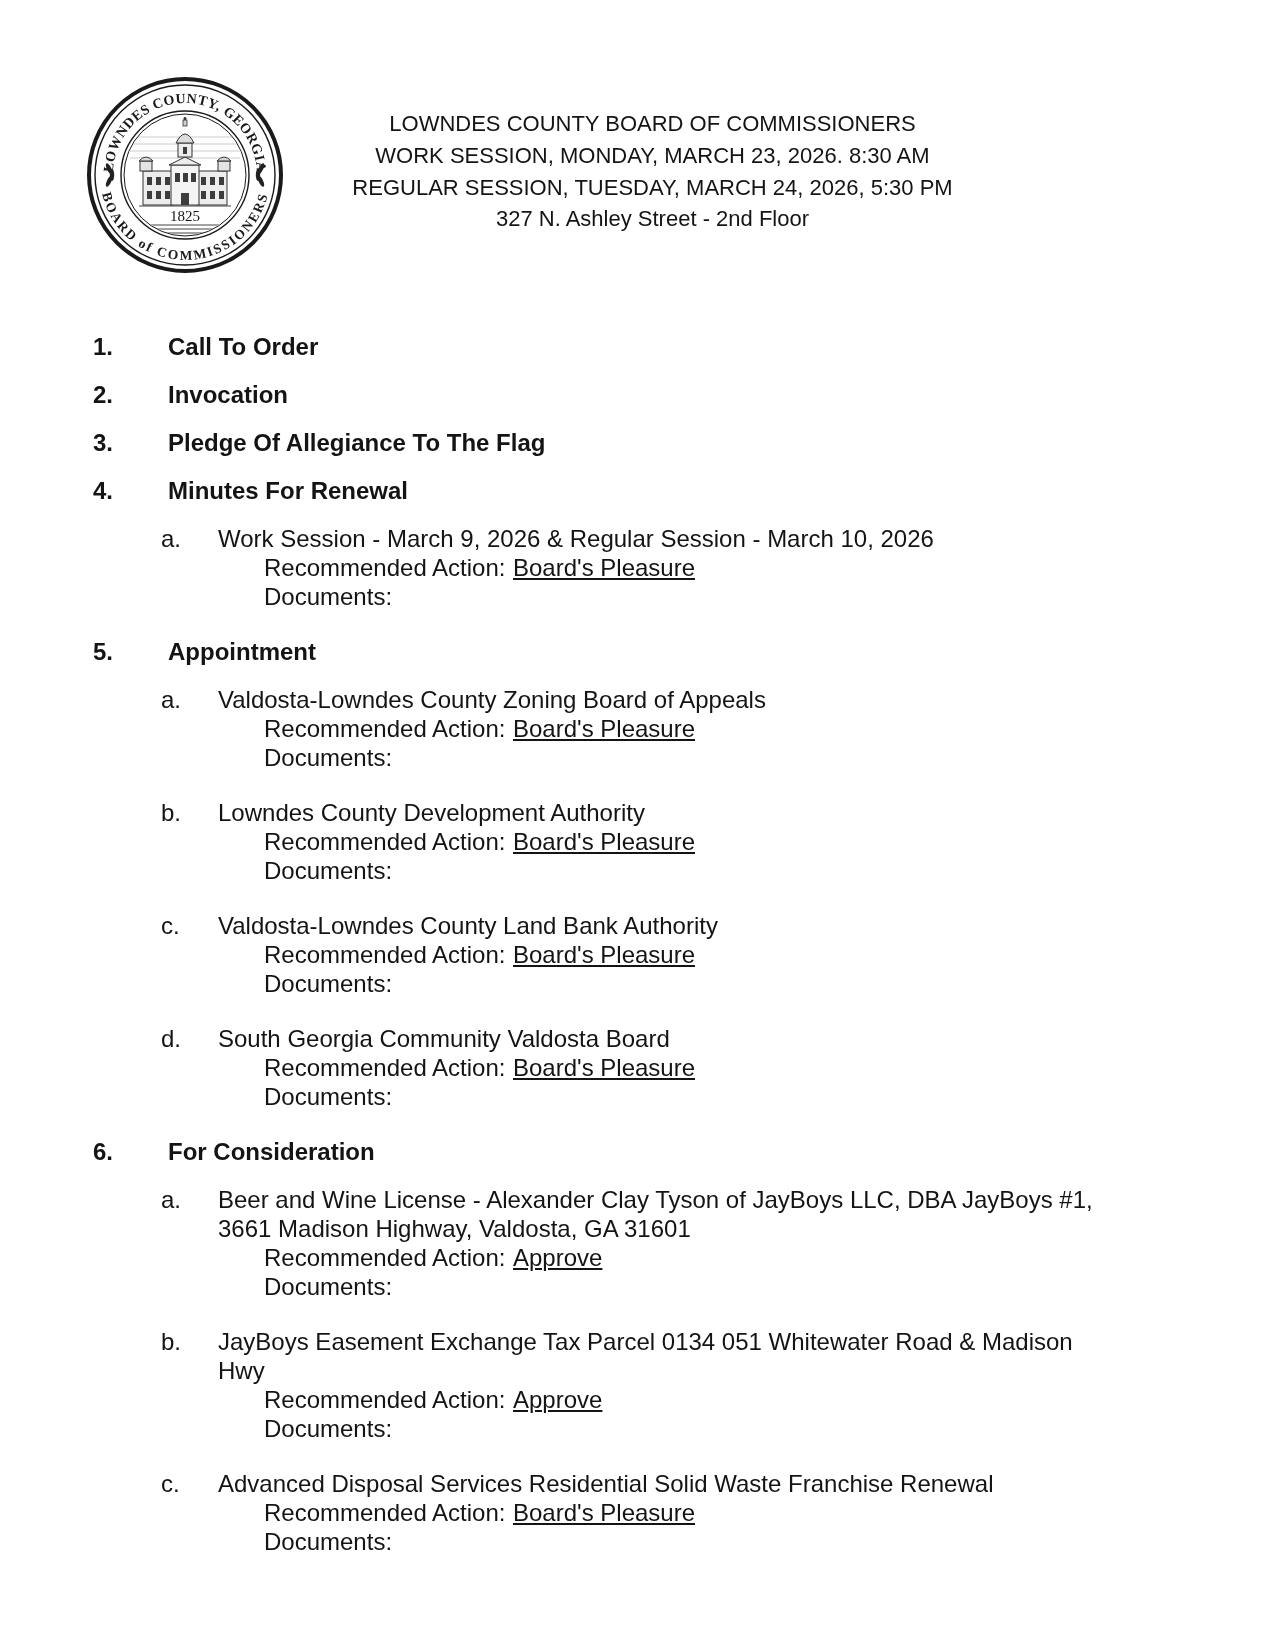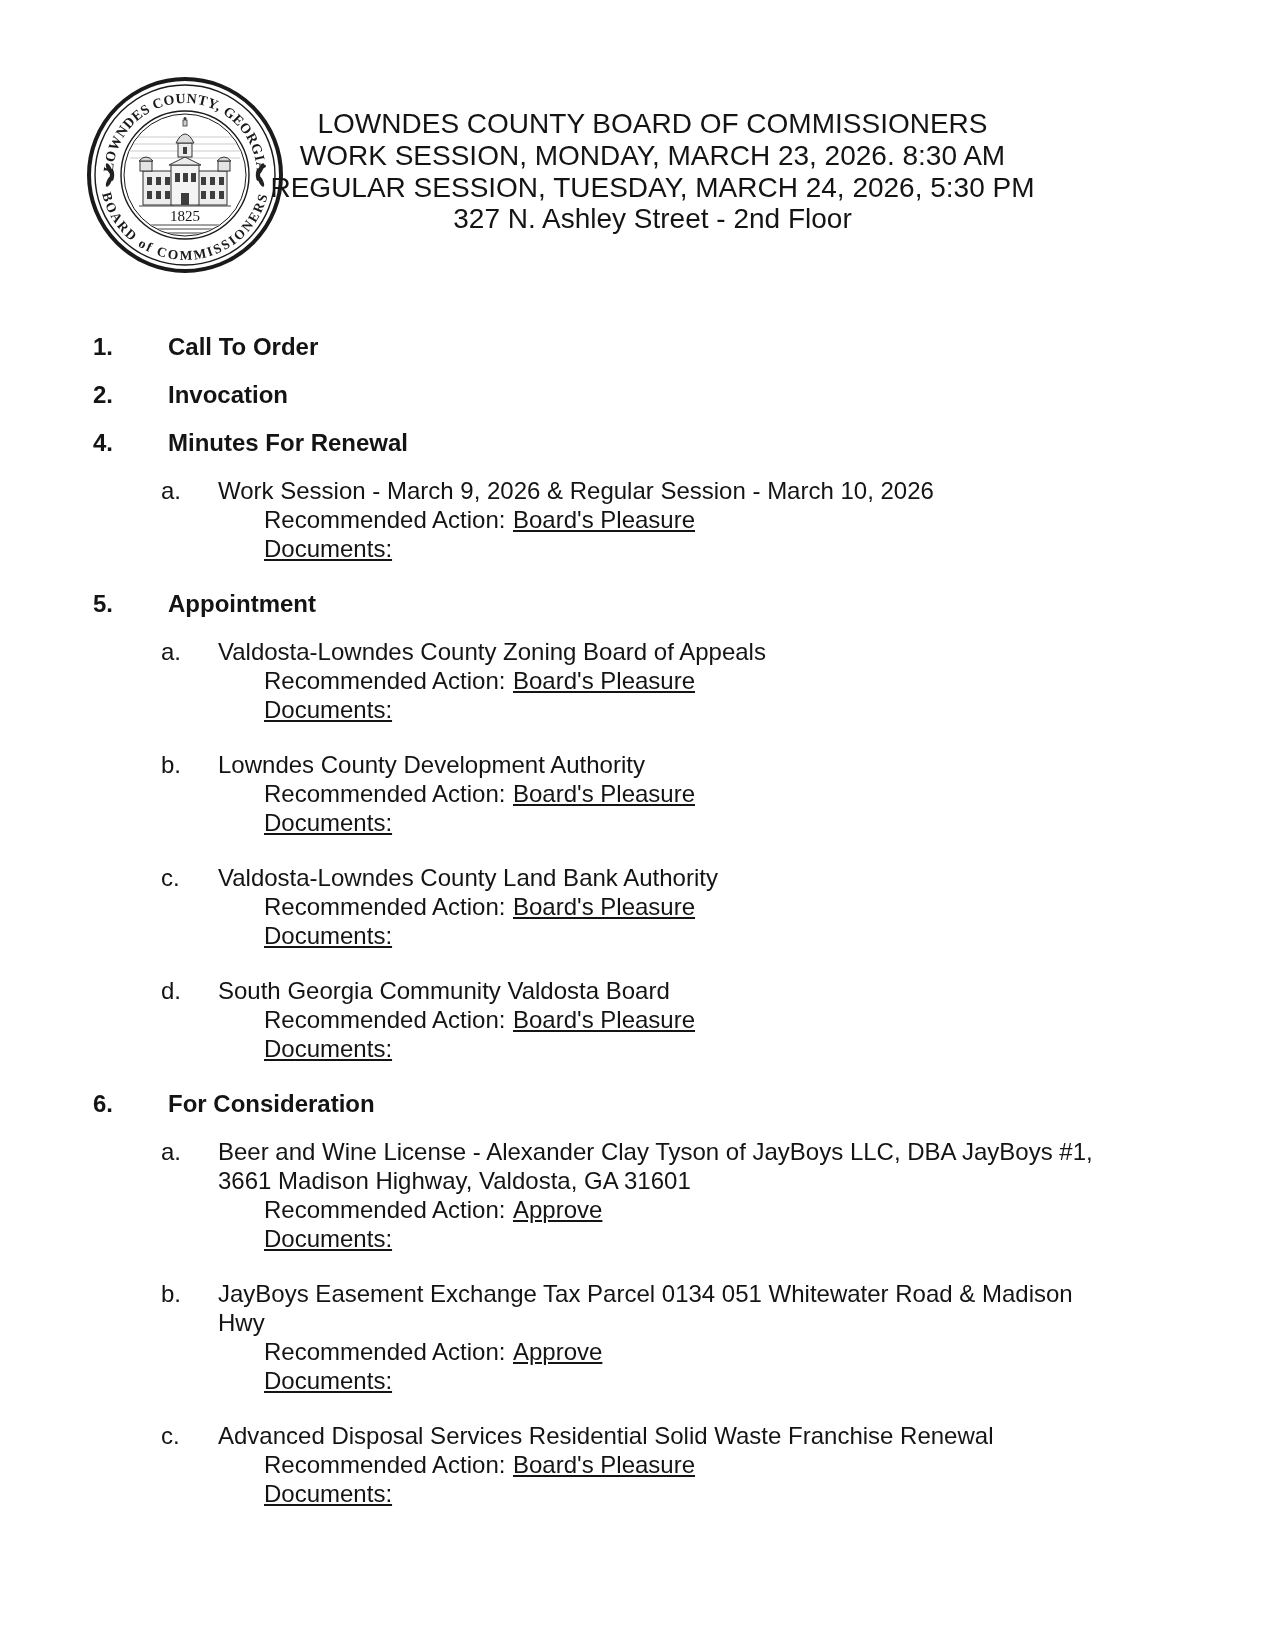--- a/index.html
+++ b/index.html
@@ -4,34 +4,34 @@
 <style>
   html,body { margin:0; padding:0; background:#ffffff; }
   .page {
     position:relative; width:1275px; height:1650px; background:#fff;
     font-family:"Liberation Sans", sans-serif; color:#141414; overflow:hidden;
   }
   
   .seal { position:absolute; left:85px; top:75px; width:200px; height:200px; }
   .header-text {
     position:absolute; left:30px; top:108px; width:1245px;
-    text-align:center; font-size:28px; line-height:31.75px; white-space:nowrap;
+    text-align:center; font-size:22px; line-height:31.75px; white-space:nowrap;
   }
   
   .agenda {
     position:absolute; left:0; top:332px; width:1131px;
     font-size:24px; line-height:29px;margin-left:15px;
   }
   .agenda-heading { margin:0 0 19px 78px; font-weight:bold; }
   .agenda-heading .num { display:inline-block; width:75px; }
   .sub-item { position:relative; margin:0 0 26px 203px; max-width:880px; }
   .sub-item .letter { position:absolute; left:-57px; top:0; }
   .ra-line  { margin-left:46px;text-decoration:underline; }
   .ra-label { display:inline-block; width:249px; }
-  .doc-line { margin-left:46px;text-decoration:underline; }
+  .doc-line { margin-left:46px; }
 </style>
 </head>
 <body>
 
 <div class="page">
 
   <header>
     <div class="seal">
       <svg viewBox="0 0 200 200" width="200" height="200">
         <defs>
@@ -125,20 +125,21 @@
       <div>LOWNDES COUNTY BOARD OF COMMISSIONERS</div>
       <div>WORK SESSION, MONDAY, MARCH 23, 2026. 8:30 AM</div>
       <div>REGULAR SESSION, TUESDAY, MARCH 24, 2026, 5:30 PM</div>
       <div>327 N. Ashley Street - 2nd Floor</div>
     </div>
   </header>
 
   <main class="agenda" id="agenda">
       <div class="agenda-heading"><span class="num">1.</span><span class="title">Call To Order</span></div>
       <div class="agenda-heading"><span class="num">2.</span><span class="title">Invocation</span></div>
+      <div class="agenda-heading"><span class="num">3.</span><span class="title">Pledge Of Allegiance To The Flag</span></div>
       <div class="agenda-heading"><span class="num">4.</span><span class="title">Minutes For Renewal</span></div>
       <div class="sub-item">
         <div class="sub-text"><span class="letter">a.</span><span class="txt">Work Session - March 9, 2026 &amp; Regular Session - March 10, 2026</span></div>
         <div class="ra-line"><span class="ra-label">Recommended Action:</span><span class="ra-value">Board's Pleasure</span></div>
         <div class="doc-line"><span class="doc-label">Documents:</span></div>
       </div>
       <div class="agenda-heading"><span class="num">5.</span><span class="title">Appointment</span></div>
       <div class="sub-item">
         <div class="sub-text"><span class="letter">a.</span><span class="txt">Valdosta-Lowndes County Zoning Board of Appeals</span></div>
         <div class="ra-line"><span class="ra-label">Recommended Action:</span><span class="ra-value">Board's Pleasure</span></div>

